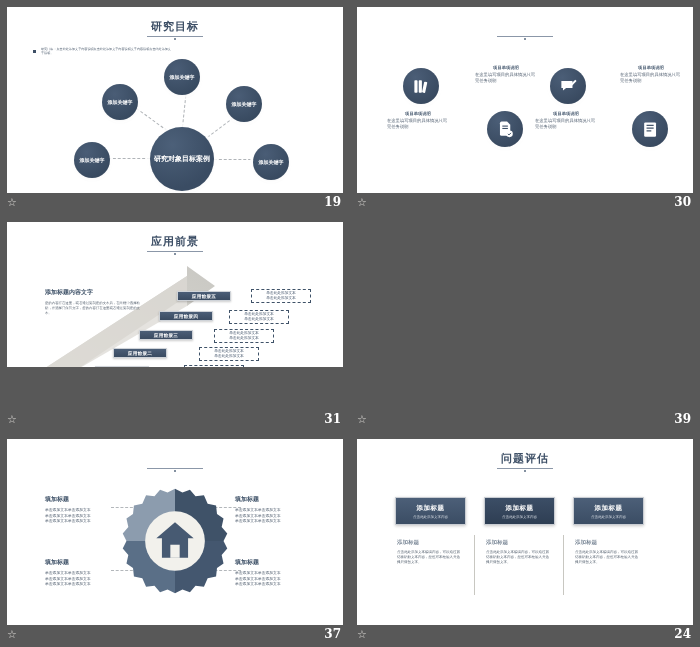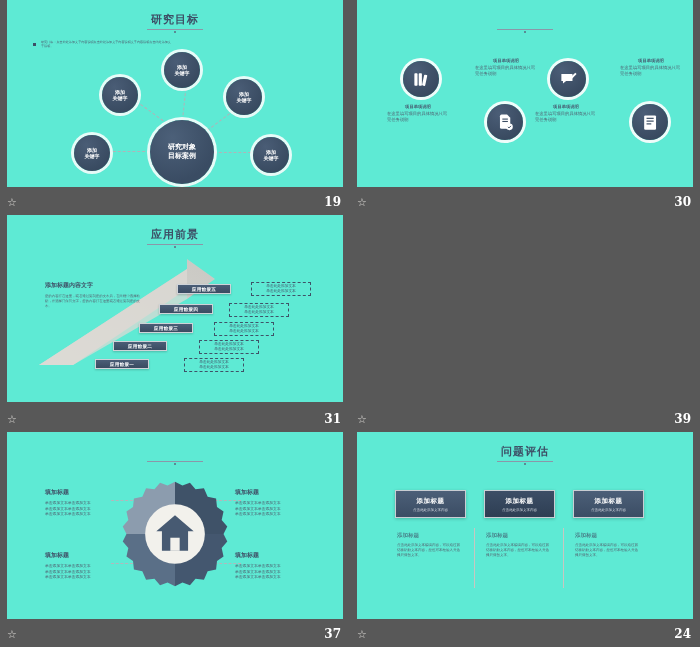--- a/index.html
+++ b/index.html
@@ -14,27 +14,27 @@
     grid-template-columns: 350px 350px;
     grid-template-rows: 215px 217px 215px;
     width:700px; height:647px;
   }
   .cell { position:relative; width:350px; overflow:hidden; background:#585858; }
   .cell.r1 { height:215px; }
   .cell.r2 { height:217px; }
   .cell.r3 { height:215px; }
 
   .slide {
-    position:absolute; left:7px; top:0;
+    position:absolute; left:7px; top:7px;
     width:336px;
-    background:#5eead4;
+    background:#ffffff;
     overflow:hidden;
   }
   .r1 .slide, .r3 .slide { height:187px; }
-  .r2 .slide { height:187px;font-family:Liberation Serif, serif; }
+  .r2 .slide { height:145px;font-family:Liberation Serif, serif; }
 
   .footer {
     position:absolute; left:0; right:0; bottom:0; height:22px;
     background:#585858;
   }
   .r1 .footer, .r3 .footer { top:193px; }
   .r2 .footer { top:195px; }
   .star {
     position:absolute; left:7px; top:4px;
     color:#d8d6d2; font-size:11px; line-height:11px;
@@ -73,21 +73,21 @@
     margin-left:8px;
     font-size:3.1px; line-height:4.1px; color:#4c5b6d;
     word-break:break-all;
   }
 
   .node {
     position:absolute;
     border-radius:50%;
     background:#3f5269;
     color:#fff;
-    display:flex; flex-direction:column;
+    display:flex; flex-direction:row;
     align-items:center; justify-content:center;
     text-align:center;
     box-shadow:0 0 0 3px rgba(255,255,255,.85), 0 1px 3px rgba(0,0,0,.22);
     font-weight:bold;
   }
   .node span { display:block; }
   .node-center {
     width:64px; height:64px; left:143px; top:120px;
     font-size:7px; line-height:9px;
     background:radial-gradient(circle at 35% 28%, #4c6079 0%, #3a4c63 70%);

